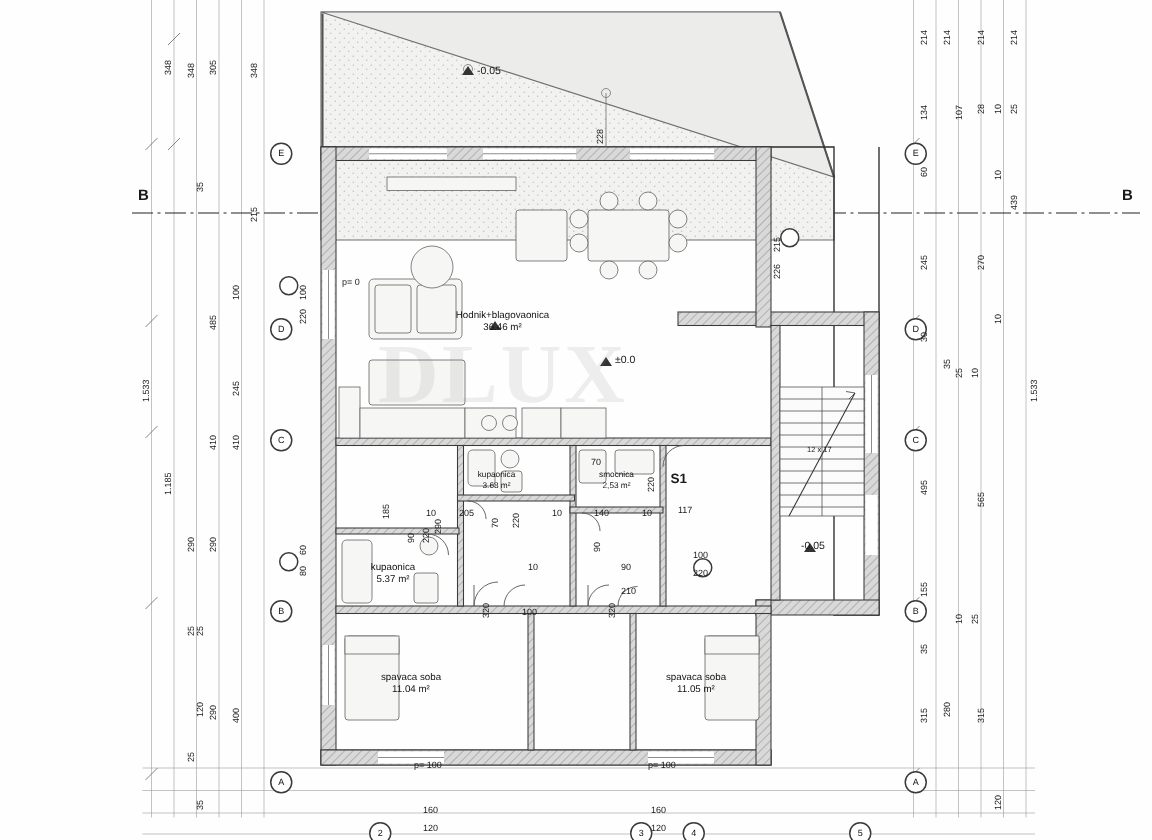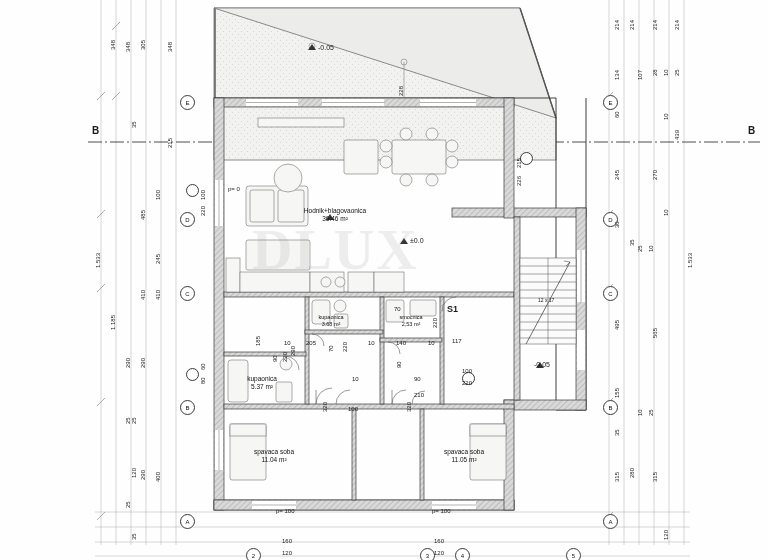--- a/index.html
+++ b/index.html
@@ -271,21 +271,21 @@
   </div>
   <div class="rm" style="left:300px;top:314px;width:62px;font-size:5.5px;">
     <span>kupaonica</span><br>
     <span>3.68 m²</span>
   </div>
   <div class="rm" style="left:382px;top:314px;width:58px;font-size:5.5px;">
     <span>smocnica</span><br>
     <span>2,53 m²</span>
   </div>
 
-  <div class="txt b" style="left:447px;top:305px;font-size:9px;">S1</div>
+  <div class="txt b" style="left:447px;top:315px;font-size:9px;">S1</div>
 
   <div class="txt" style="left:318px;top:44px;font-size:7px;">-0.05</div>
   <div class="txt" style="left:410px;top:237px;font-size:7px;">±0.0</div>
   <div class="txt" style="left:534px;top:361px;font-size:7px;">-0.05</div>
 
   <div class="txt" style="left:228px;top:186px;">p= 0</div>
   <div class="txt" style="left:276px;top:508px;">p= 100</div>
   <div class="txt" style="left:432px;top:508px;">p= 100</div>
 
   <div class="txt" style="left:538px;top:298px;font-size:5px;">12 x 17</div>

